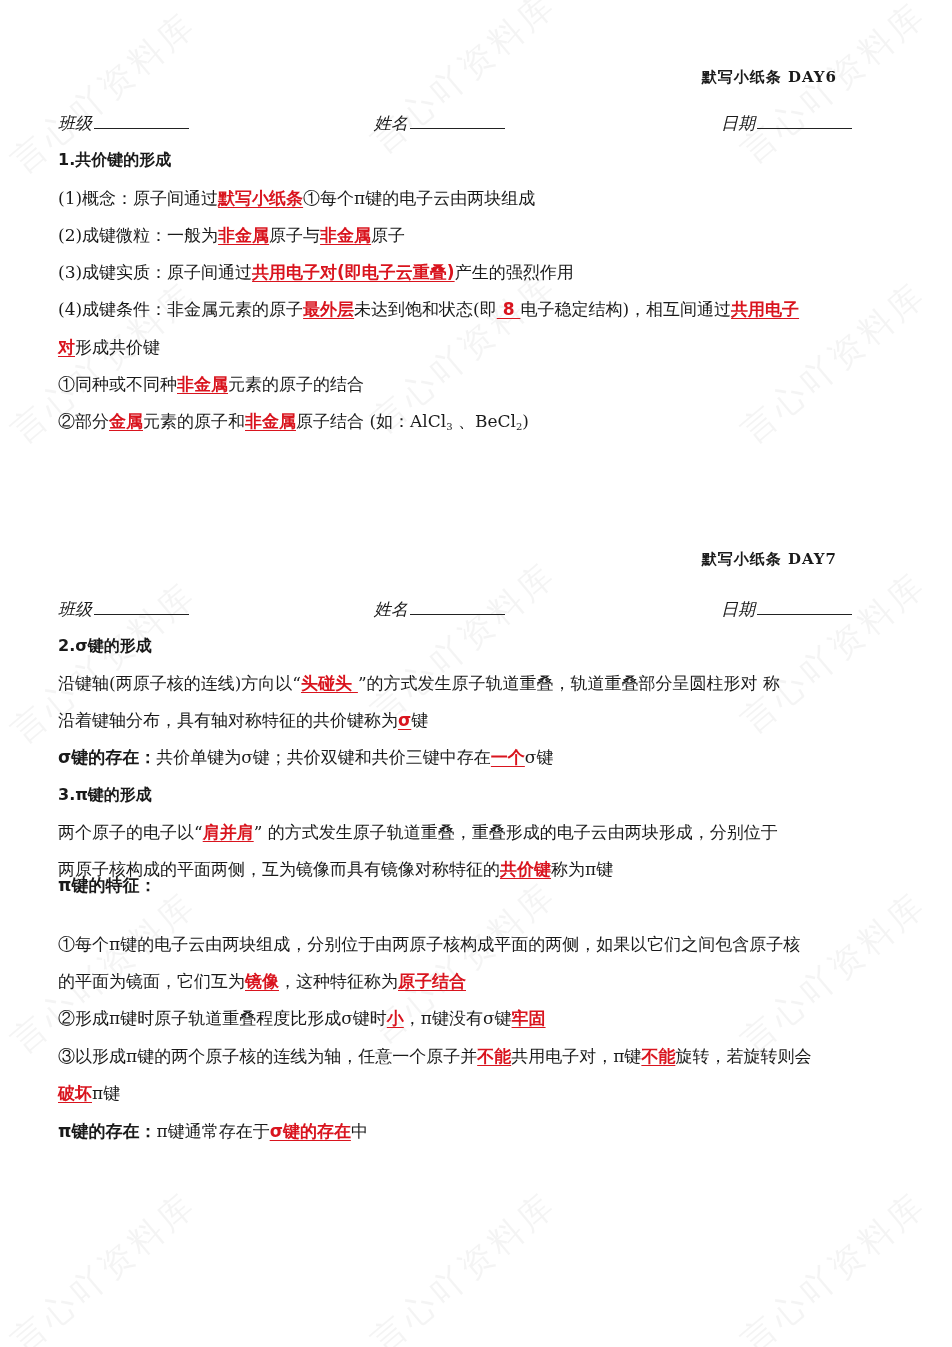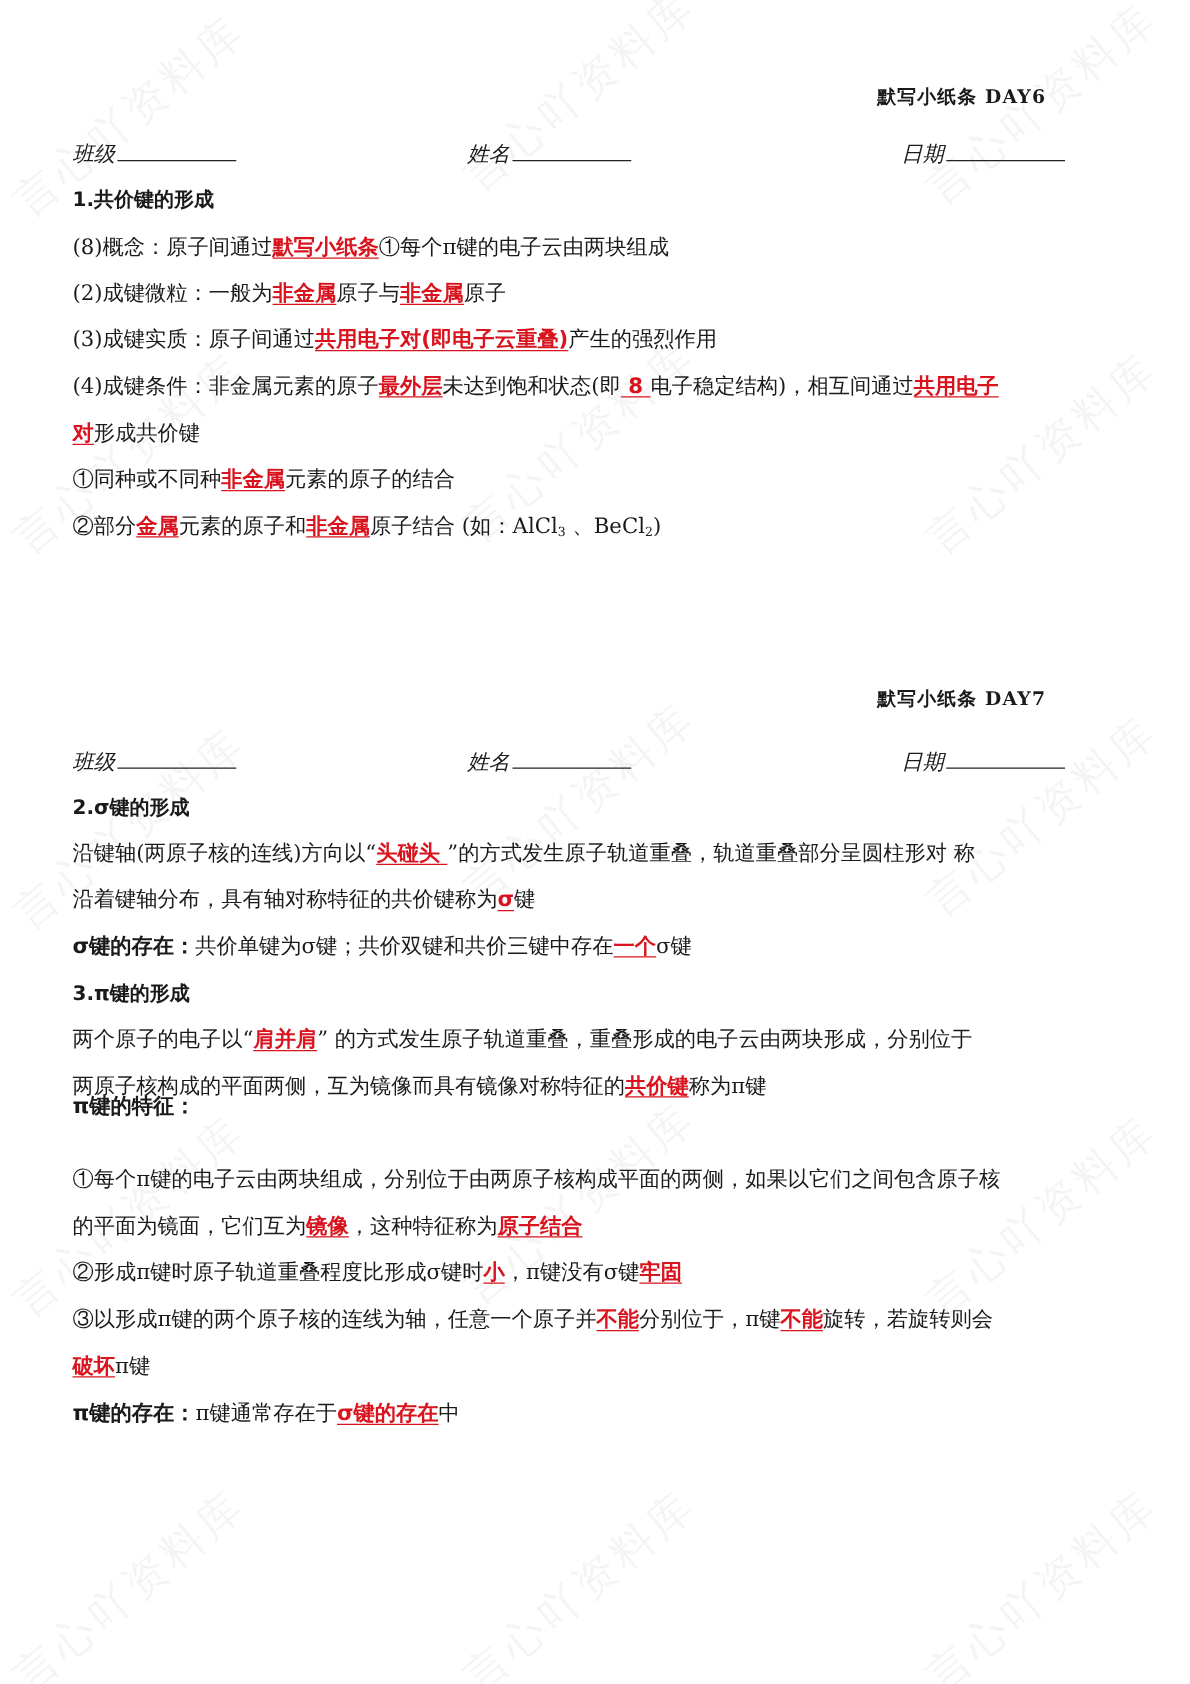--- a/index.html
+++ b/index.html
@@ -52,21 +52,21 @@
 <div class="page">
 
   <div class="sheet-title" style="top:68px">默写小纸条 DAY6</div>
   <div class="meta-row" style="top:112px">
     <span class="meta-item" style="left:0"><span>班级</span><span class="blank"></span></span>
     <span class="meta-item" style="left:316px"><span>姓名</span><span class="blank"></span></span>
     <span class="meta-item" style="left:663px"><span>日期</span><span class="blank"></span></span>
   </div>
   <div class="line heading" style="top:150px">1.共价键的形成</div>
 
-  <div class="line" style="top:188px"><span>(8)概念：原子间通过</span><span class="ans">默写小纸条</span><span>①每个π键的电子云由两块组成</span></div>
+  <div class="line" style="top:188px"><span>(1)概念：原子间通过</span><span class="ans">默写小纸条</span><span>①每个π键的电子云由两块组成</span></div>
   <div class="line" style="top:225px"><span>(2)成键微粒：一般为</span><span class="ans">非金属</span><span>原子与</span><span class="ans">非金属</span><span>原子</span></div>
   <div class="line" style="top:262px"><span>(3)成键实质：原子间通过</span><span class="ans">共用电子对(即电子云重叠)</span><span>产生的强烈作用</span></div>
   <div class="line" style="top:299px"><span>(4)成键条件：非金属元素的原子</span><span class="ans">最外层</span><span>未达到饱和状态(即</span><span class="ans" style="white-space:pre"> 8 </span><span>电子稳定结构)，相互间通过</span><span class="ans">共用电子</span></div>
   <div class="line" style="top:337px"><span class="ans">对</span><span>形成共价键</span></div>
   <div class="line" style="top:374px"><span>①同种或不同种</span><span class="ans">非金属</span><span>元素的原子的结合</span></div>
   <div class="line" style="top:411px"><span>②部分</span><span class="ans">金属</span><span>元素的原子和</span><span class="ans">非金属</span><span>原子结合 (如：AlCl</span><sub>3</sub><span style="white-space:pre"> 、BeCl</span><sub>2</sub><span>)</span></div>
 
   <div class="sheet-title" style="top:550px">默写小纸条 DAY7</div>
   <div class="meta-row" style="top:598px">
     <span class="meta-item" style="left:0"><span>班级</span><span class="blank"></span></span>
@@ -79,16 +79,16 @@
   <div class="line" style="top:710px"><span>沿着键轴分布，具有轴对称特征的共价键称为</span><span class="ans">σ</span><span>键</span></div>
   <div class="line" style="top:747px"><span class="bold">σ键的存在：</span><span>共价单键为σ键；共价双键和共价三键中存在</span><span class="ans">一个</span><span>σ键</span></div>
 
   <div class="line heading" style="top:785px">3.π键的形成</div>
   <div class="line" style="top:822px"><span>两个原子的电子以“</span><span class="ans">肩并肩</span><span>” 的方式发生原子轨道重叠，重叠形成的电子云由两块形成，分别位于</span></div>
   <div class="line" style="top:859px"><span>两原子核构成的平面两侧，互为镜像而具有镜像对称特征的</span><span class="ans">共价键</span><span>称为π键</span></div>
   <div class="line bold" style="top:875px">π键的特征：</div>
   <div class="line" style="top:934px">①每个π键的电子云由两块组成，分别位于由两原子核构成平面的两侧，如果以它们之间包含原子核</div>
   <div class="line" style="top:971px"><span>的平面为镜面，它们互为</span><span class="ans">镜像</span><span>，这种特征称为</span><span class="ans">原子结合</span></div>
   <div class="line" style="top:1008px"><span>②形成π键时原子轨道重叠程度比形成σ键时</span><span class="ans">小</span><span>，π键没有σ键</span><span class="ans">牢固</span></div>
-  <div class="line" style="top:1046px"><span>③以形成π键的两个原子核的连线为轴，任意一个原子并</span><span class="ans">不能</span><span>分别位于，π键</span><span class="ans">不能</span><span>旋转，若旋转则会</span></div>
+  <div class="line" style="top:1046px"><span>③以形成π键的两个原子核的连线为轴，任意一个原子并</span><span class="ans">不能</span><span>共用电子对，π键</span><span class="ans">不能</span><span>旋转，若旋转则会</span></div>
   <div class="line" style="top:1083px"><span class="ans">破坏</span><span>π键</span></div>
   <div class="line" style="top:1121px"><span class="bold">π键的存在：</span><span>π键通常存在于</span><span class="ans">σ键的存在</span><span>中</span></div>
 </div>
 
 </body></html>

